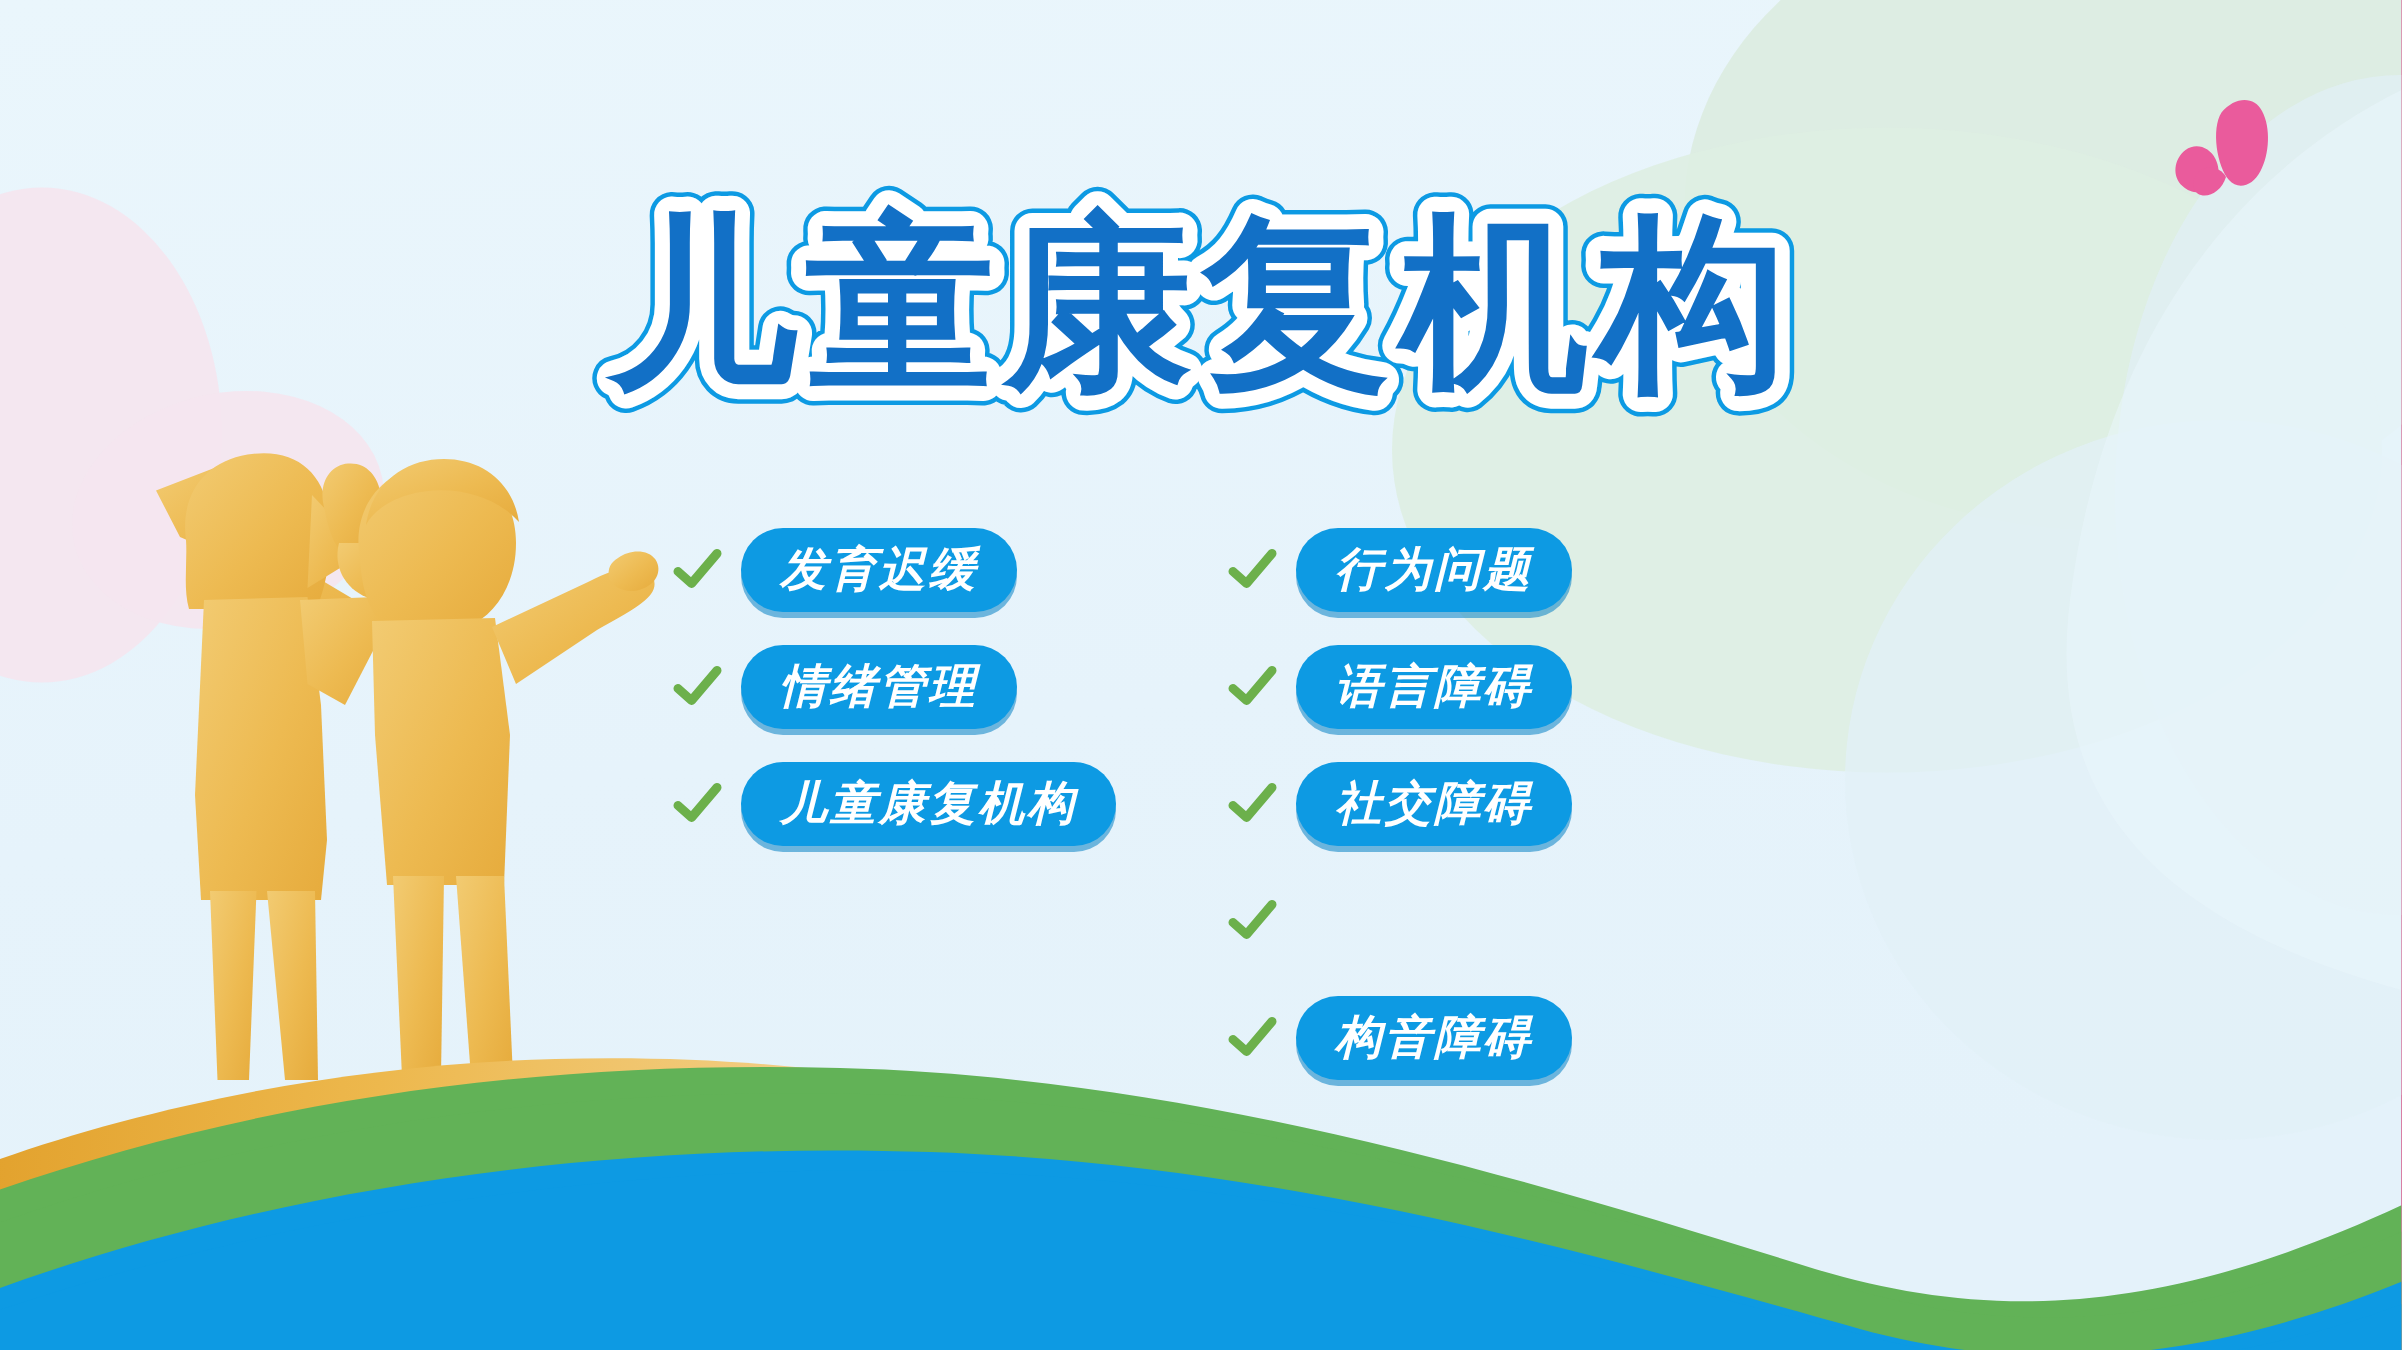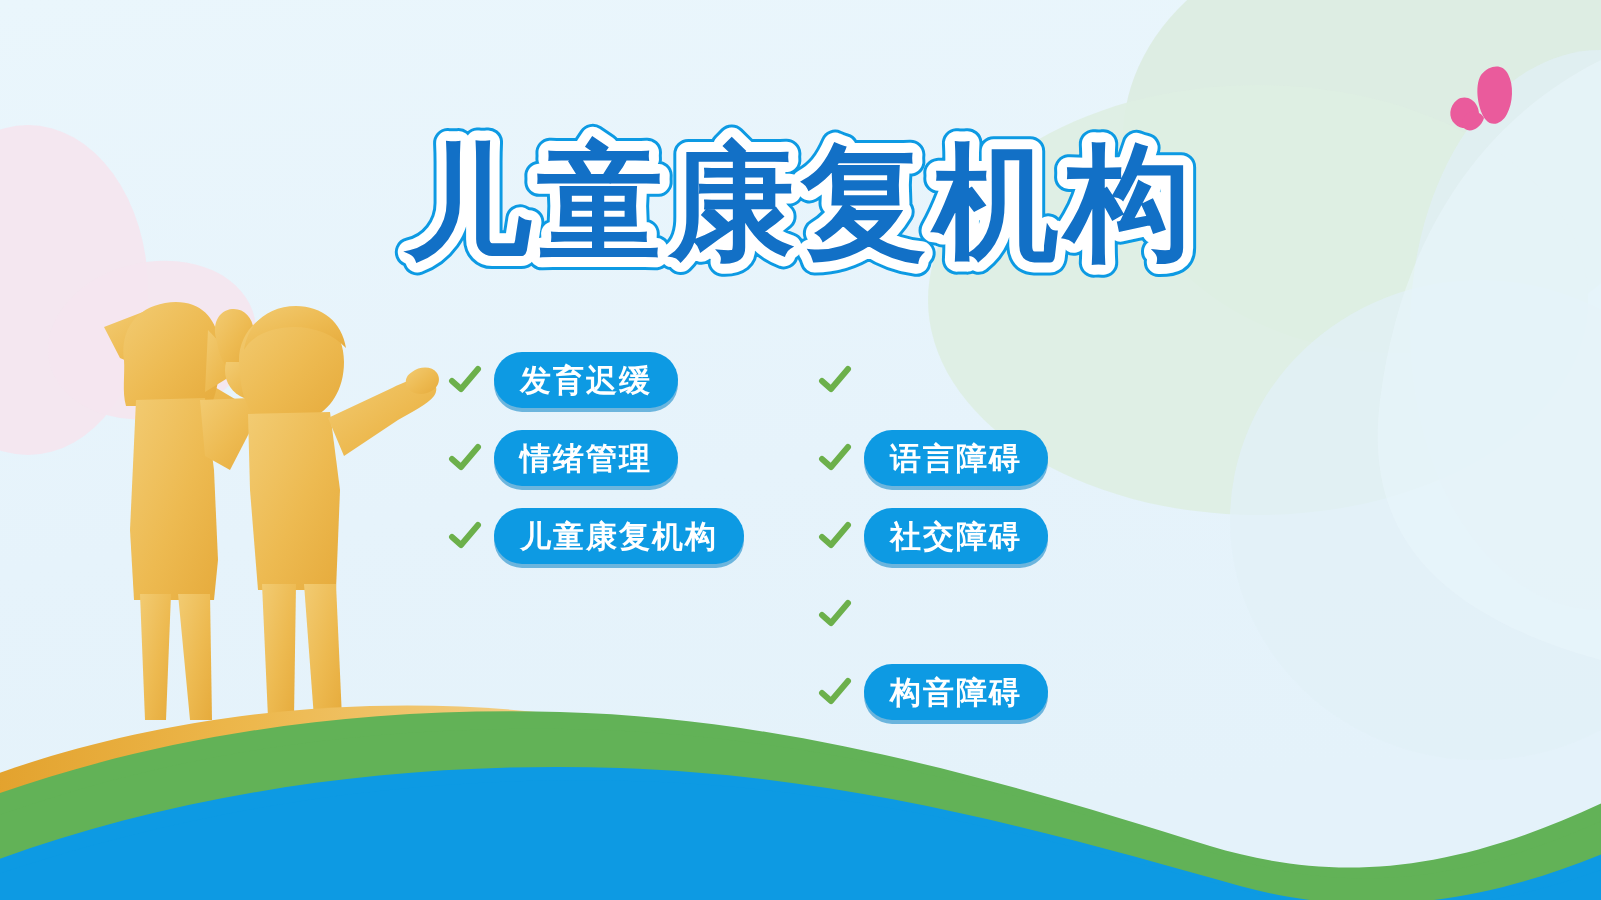--- a/index.html
+++ b/index.html
@@ -67,21 +67,21 @@
     position:absolute;
     left:448px;
     top:352px;
     width:1100px;
     height:400px;
     z-index:7;
     display:flex;
     align-items:flex-start;
     gap:0;
   }
-  .col{ position:relative; }
+  .col{ position:relative;font-style:italic; }
   .col-1{ width:370px; }
   .col-2{ width:340px; }
   .col-3{ width:350px; }
 
   .item{
     display:flex;
     align-items:center;
     margin-bottom:22px;
     height:56px;
   }
@@ -247,20 +247,21 @@
         </svg>
         <span class="pill">儿童康复机构</span>
       </div>
     </div>
 
     <div class="col col-2">
       <div class="item">
         <svg class="check" viewBox="0 0 34 34">
           <path d="M4,18 L13,26 L30,6" fill="none" stroke="#6cb04b" stroke-width="6" stroke-linecap="round" stroke-linejoin="round"></path>
         </svg>
+        <span class="pill">行为问题</span>
       </div>
       <div class="item">
         <svg class="check" viewBox="0 0 34 34">
           <path d="M4,18 L13,26 L30,6" fill="none" stroke="#6cb04b" stroke-width="6" stroke-linecap="round" stroke-linejoin="round"></path>
         </svg>
         <span class="pill">语言障碍</span>
       </div>
       <div class="item">
         <svg class="check" viewBox="0 0 34 34">
           <path d="M4,18 L13,26 L30,6" fill="none" stroke="#6cb04b" stroke-width="6" stroke-linecap="round" stroke-linejoin="round"></path>

